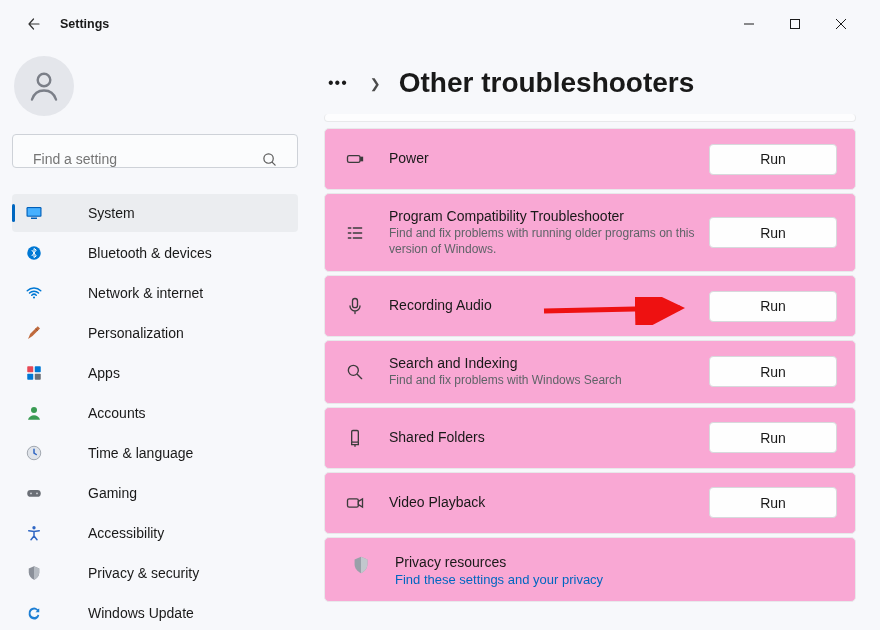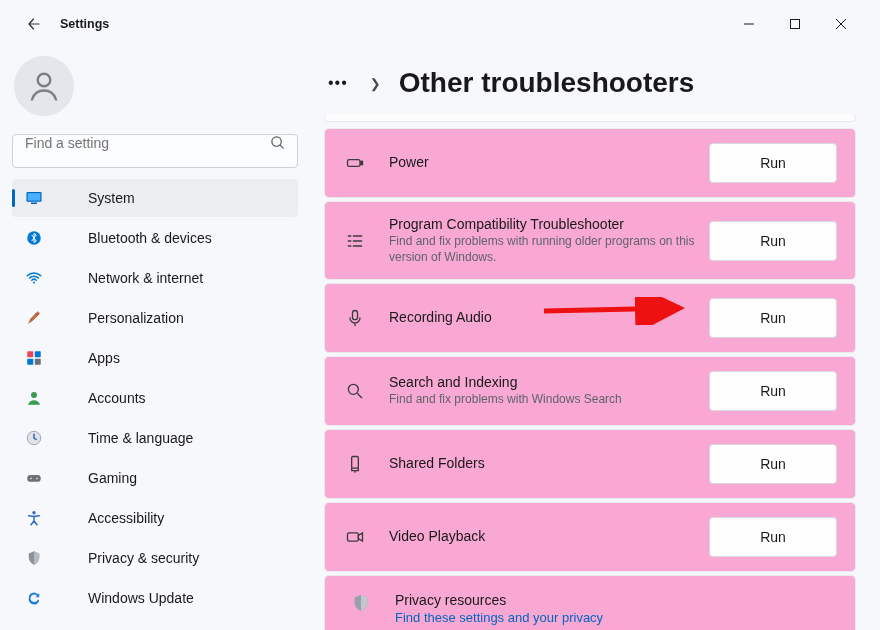--- a/index.html
+++ b/index.html
@@ -5,40 +5,40 @@
     * { box-sizing: border-box; margin: 0; padding: 0; }
     body { font-family: "Segoe UI", -apple-system, sans-serif; width: 880px; height: 630px; background: #f7f8fb; overflow: hidden; position: relative; color: #191919; }
     .titlebar { height: 48px; display: flex; align-items: center; padding: 0 16px; }
     .back-btn { width: 36px; height: 36px; display: flex; align-items: center; justify-content: center; border-radius: 4px; cursor: pointer; }
     .app-title { font-size: 12.5px; font-weight: 600; margin-left: 8px; }
     .window-controls { margin-left: auto; display: flex; }
     .win-ctrl { width: 46px; height: 32px; display: flex; align-items: center; justify-content: center; cursor: pointer; }
     .container { display: flex; height: calc(100% - 48px); }
     .sidebar { width: 310px; padding: 8px 12px 0 12px; }
     .avatar { width: 60px; height: 60px; border-radius: 50%; background: #e4e6eb; display: flex; align-items: center; justify-content: center; margin-bottom: 18px; margin-left: 2px; }
-    .searchbox { display: flex; align-items: flex-start; height: 34px; border: 1px solid #ced2d8; border-radius: 4px; background: #fbfcfd; padding: 0 12px; margin-bottom: 11px; }
+    .searchbox { display: flex; align-items: flex-end; height: 34px; border: 1px solid #ced2d8; border-radius: 4px; background: #fbfcfd; padding: 0 20px; margin-bottom: 26px; }
     .searchbox input { flex: 1; border: none; outline: none; background: transparent; font-size: 14px; color: #5a5a5a; }
     .nav { list-style: none; }
     .nav-item { display: flex; align-items: center; height: 38px; padding: 0 12px; border-radius: 4px; cursor: pointer; font-size: 14px; position: relative; margin-bottom: 2px; gap: 28px; }
     .nav-item.active { background: #ebedf0; }
     .nav-item.active::before { content: ""; position: absolute; left: 0; top: 10px; bottom: 10px; width: 3px; background: #0067c0; border-radius: 2px; }
     .nav-icon { width: 20px; height: 20px; margin-right: 16px; display: flex; align-items: center; justify-content: center; }
     .main { flex: 1; padding: 0 24px 0 14px; overflow: hidden; }
     .breadcrumb-row { display: flex; align-items: center; height: 54px; margin-top: 8px; margin-bottom: 4px; gap: 18px; }
     .dots { font-size: 16px; color: #1a1a1a; padding: 0 4px; letter-spacing: 1px;}
     .chev { font-size: 13px; color: #4b4b4b; }
     .page-title { font-size: 28px; font-weight: 600; color: #191919; }
     .cards { display: flex; flex-direction: column; gap: 3px; }
     .card { background: #f9a8d4; border: 1px solid #e8e9eb; border-radius: 5px; display: flex; align-items: center; padding: 14px 18px; min-height: 62px; }
     .card-icon { width: 24px; display: flex; align-items: center; justify-content: center; color: #4a4a4a; margin-right: 22px; flex-shrink: 0; }
     .card-text { flex: 1; }
     .card-title { font-size: 14px; color: #191919; margin-bottom: 2px; }
     .card-sub { font-size: 12px; color: #5f6368; line-height: 1.3; }
     .card-link { font-size: 13px; color: #0067c0; cursor: pointer; }
-    .run-btn { width: 128px; height: 40px; border: 1px solid #d7d9dc; border-radius: 4px; background: #fefefe; font-size: 14px; color: #191919; cursor: pointer; }
+    .run-btn { width: 128px; height: 31px; border: 1px solid #d7d9dc; border-radius: 4px; background: #fefefe; font-size: 14px; color: #191919; cursor: pointer; }
     .sliver { height: 8px; background: #fdfdfe; border: 1px solid #e8e9eb; border-radius: 5px; border-top:none; margin-bottom: 3px; }
     
     .arrow { position: absolute; left: 540px; top: 297px; pointer-events: none; }
   </style>
 </head>
 <body>
 
 <div class="titlebar">
   <div class="back-btn">
     <svg width="16" height="16" viewBox="0 0 16 16">

